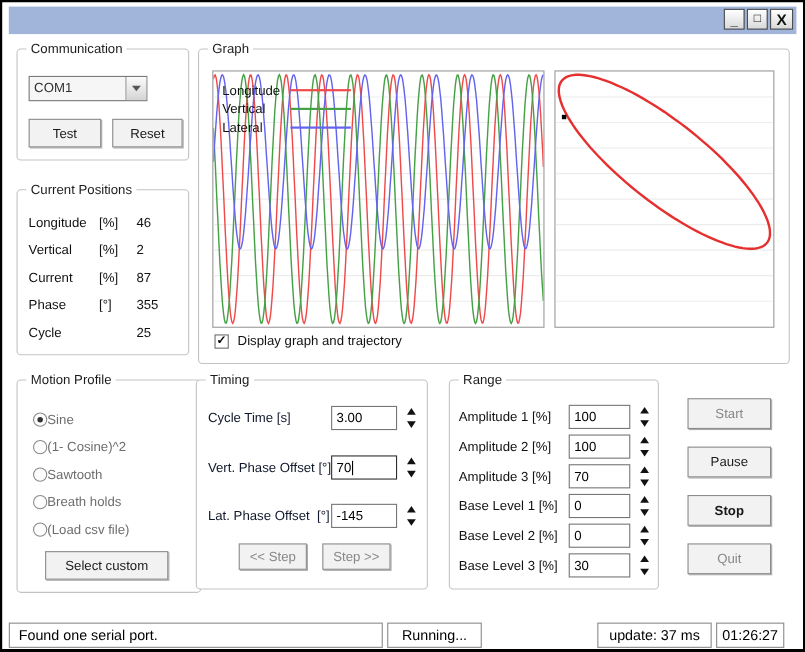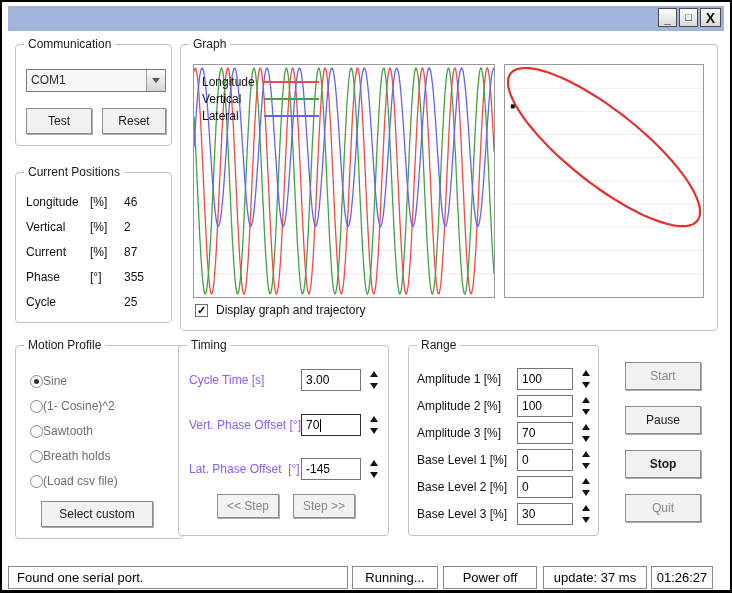--- a/index.html
+++ b/index.html
@@ -45,21 +45,21 @@
 
   .spin { position:absolute; width:14px; height:21px; display:flex; flex-direction:column;
     justify-content:space-between; align-items:center; }
   .spin-up,.spin-down { width:14px; height:9px; display:flex; align-items:center;
     justify-content:center; cursor:default; }
   .tri-up { width:0; height:0; border-left:4px solid transparent;
     border-right:4px solid transparent; border-bottom:6px solid #111; }
   .tri-down { width:0; height:0; border-left:4px solid transparent;
     border-right:4px solid transparent; border-top:6px solid #111; }
 
-  .combo { position:absolute; left:10px; top:24px; width:140px; height:23px;
+  .combo { position:absolute; left:10px; top:24px; width:108px; height:23px;
     border:1px solid #7a7a7a; background:#f6f6f6; display:flex; }
   .combo-text { flex:1; font-size:12px; color:#2e2e2e; padding:3px 0 0 4px; }
   .combo-btn { width:19px; border-left:1px solid #9a9a9a;
     background:linear-gradient(#fbfbfb,#d4d4d4); display:flex; align-items:center;
     justify-content:center; }
   .cdarrow { width:0; height:0; border-left:4px solid transparent;
     border-right:4px solid transparent; border-top:5px solid #555; }
 
   
   #btn-test  { left:10px; top:63px; width:66px; height:26px; }
@@ -91,21 +91,21 @@
   .radio-row { position:absolute; left:14px; display:flex; align-items:center; 
     height:16px; cursor:default; }
   .radio { width:13px; height:13px; border:1px solid #8a8a8a; border-radius:50%;
     background:#fdfdfd; position:relative; }
   .radio.checked::after { content:""; position:absolute; left:3px; top:3px; width:5px;
     height:5px; border-radius:50%; background:#333; }
   .radio-label { font-size:12px; color:#6e6e6e; white-space:pre; }
   #btn-custom { left:25px; top:155px; width:112px; height:26px; }
 
   
-  .t-label { position:absolute; left:10px; font-size:12px; color:#8b5cf6; line-height:22px;
+  .t-label { position:absolute; left:10px; font-size:12px; color:#0f172a; line-height:22px;
     white-space:pre;text-align:center; }
   .t-tb { left:122px; width:60px; height:22px; }
   .t-spin { left:188px; }
   #btn-stepb { left:38px;  top:148px; width:62px; height:24px; }
   #btn-stepf { left:114px; top:148px; width:62px; height:24px; }
 
   
   .r-label { position:absolute; left:8px; font-size:12px; color:#111; line-height:22px;
     white-space:pre; }
   .r-tb { left:108px; width:56px; height:22px;align-items:center; }
@@ -400,23 +400,20 @@
   <div class="btn action" id="btn-pause">Pause</div>
   <div class="btn action bold" id="btn-stop">Stop</div>
   <div class="btn action disabled" id="btn-quit">Quit</div>
 
   <div class="sb" id="sb-msg">
     <span>Found one serial port.</span>
   </div>
   <div class="sb" id="sb-run">
     <span>Running...</span>
   </div>
-  <div class="sb" id="sb-power">
-    <span>Power off</span>
-  </div>
   <div class="sb" id="sb-update">
     <span>update: 37 ms</span>
   </div>
   <div class="sb" id="sb-clock">
     <span>01:26:27</span>
   </div>
 
 </div>
 
 </body></html>

